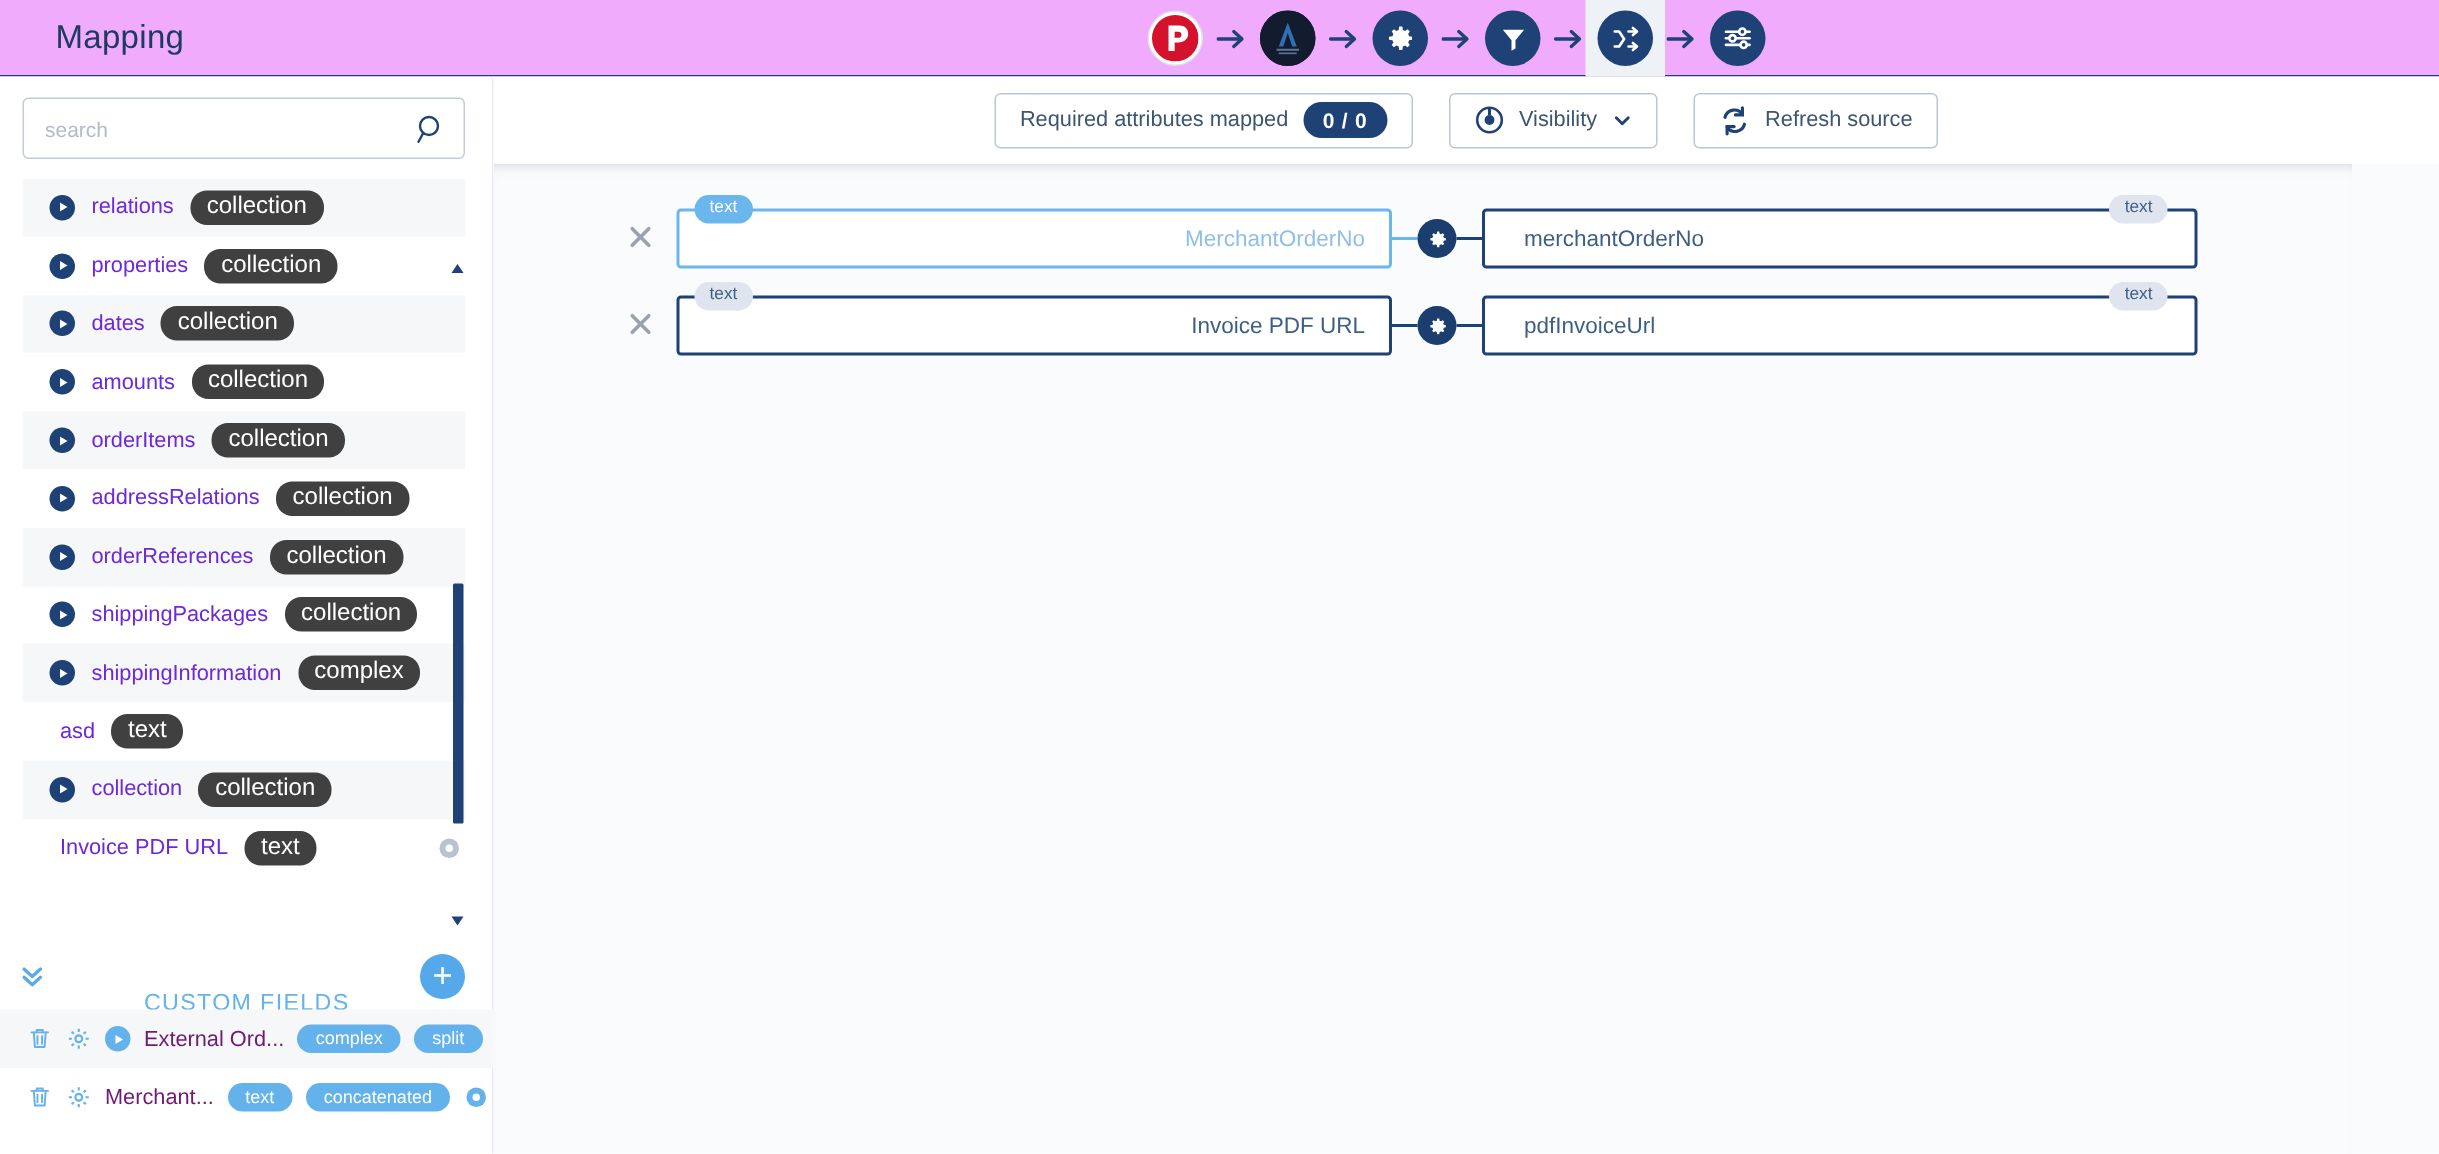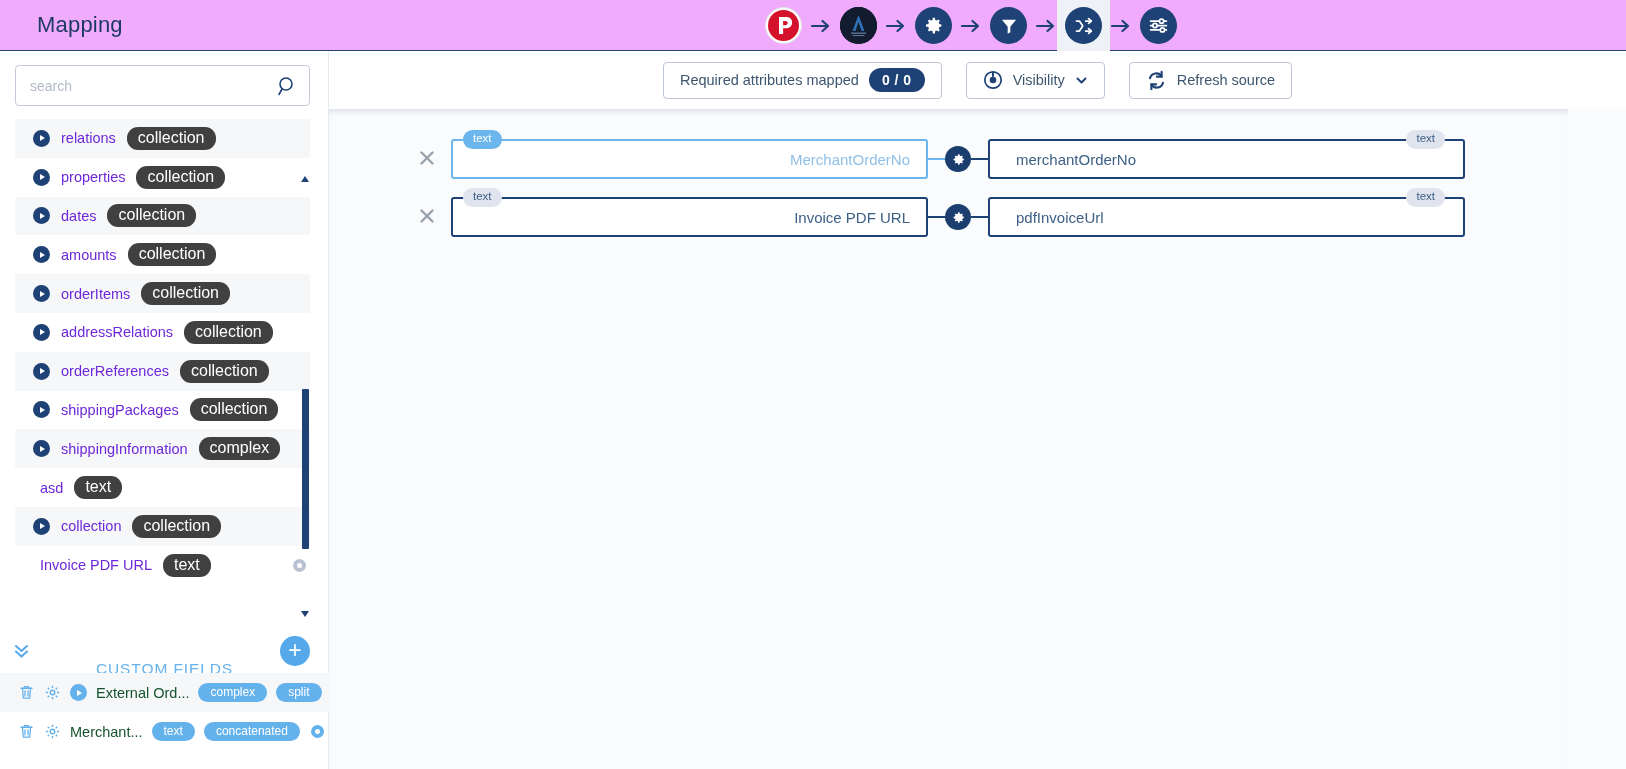--- a/index.html
+++ b/index.html
@@ -157,21 +157,21 @@
     font-family: "Liberation Sans", sans-serif;
   }
 
   .cf-list { position: absolute; left: 0; top: 622px; width: 329px; }
   .cf-row {
     height: 39px; display: flex; align-items: center; gap: 9px;
     padding: 0 10px 0 18px;
   }
   .cf-row.alt { background: #f6f7f9; }
   .cf-label {
-    font-size: 14.5px; color: #14532d; white-space: nowrap;
+    font-size: 14.5px; color: #701a75; white-space: nowrap;
   }
   .chip-blue {
     font-size: 12px; color: #ffffff; background: #64b2ec;
     border-radius: 11px; padding: 3px 12px 4px 12px; line-height: 1;
     white-space: nowrap;
   }
   .caret-circle.lt { background: #64b2ec; }
   .dot-badge.lt { background: #64b2ec; margin-left: 2px; }
   .ic { color: #64b2ec; line-height: 0; display: flex; }
 

